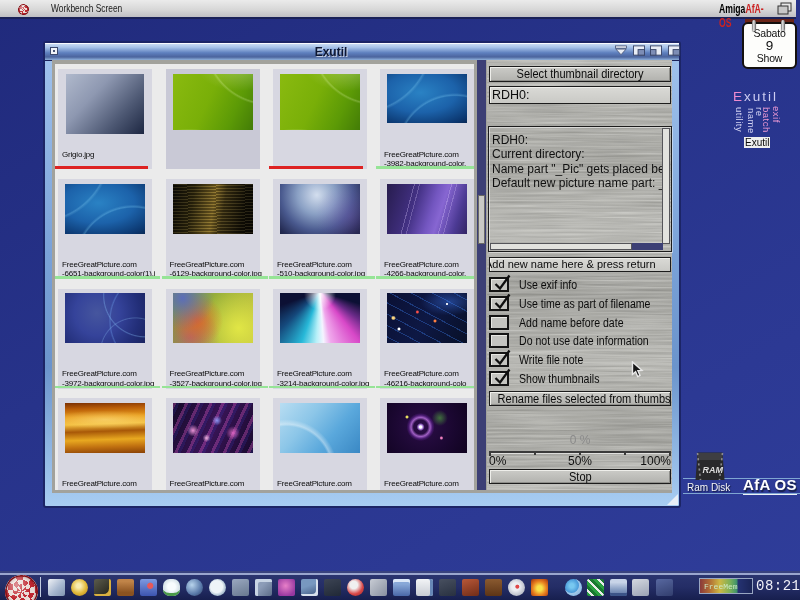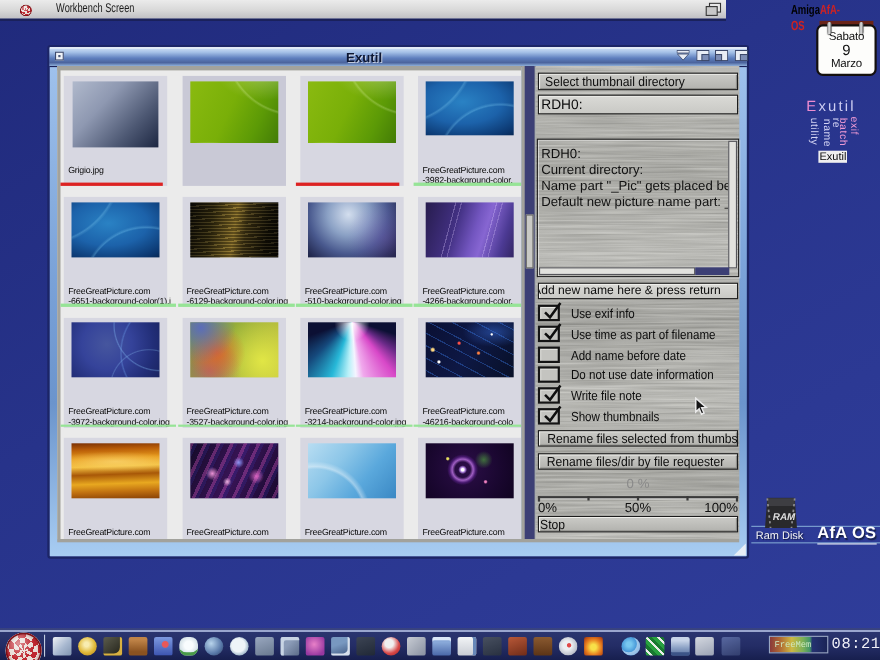--- a/index.html
+++ b/index.html
@@ -1,20 +1,20 @@
 <!DOCTYPE html>
 <html><head><meta charset="utf-8">
 <style>
 html,body{margin:0;padding:0}
 #screen{position:relative;width:800px;height:600px;overflow:hidden;
  background:linear-gradient(150deg,#202a7c 0%,#27338a 40%,#2c3994 75%,#2f3d9a 100%);
  font-family:"Liberation Sans",sans-serif;}
 .abs{position:absolute}
 
-#menubar{left:0;top:0;width:660px;height:17px;
+#menubar{left:0;top:0;width:796px;height:17px;
  background:linear-gradient(180deg,#ebebeb 0%,#d8d8d8 55%,#bfbfc3 100%);
  border-bottom:2px solid #1a2158;box-sizing:content-box;}
 #mbtext{left:51px;top:2px;font-size:11.5px;color:#1a1a1a;transform:scaleX(.73);transform-origin:left;}
 #mbright{left:719px;top:2px;font-size:12px;font-weight:bold;color:#000;transform:scaleX(.72);transform-origin:left;}
 #mbright i{color:#cc2222;font-style:normal;}
 
 #win{left:43px;top:41px;width:638px;height:467px;box-sizing:border-box;
  border:2px solid #1c2566;border-radius:3px;
  background:linear-gradient(180deg,#a2c4ee 0%,#7aa2d8 45%,#6b94cc 70%,#a8cdf2 100%);}
 #titlebar{left:45px;top:43px;width:634px;height:17px;
@@ -52,21 +52,21 @@
 #vsc{left:474px;top:60px;width:13px;height:430px;background:#a2a29c;}
 #vsct{position:absolute;left:3px;top:0;width:8.5px;height:430px;background:#3c3f75;}
 #vsck{position:absolute;left:3.5px;top:135px;width:7.5px;height:49px;background:#c9c9c5;border:1px solid #6a6a66;box-sizing:border-box;}
 
 #rpanel{left:487px;top:60px;width:185px;height:430px;background:#b2b2ae;}
 #rsheen{position:absolute;left:0;top:0;width:185px;height:430px;
  background:linear-gradient(0deg,rgba(255,255,255,.14) 0%,rgba(70,70,70,.08) 14%,rgba(255,255,255,.10) 30%,rgba(90,90,90,.12) 46%,rgba(255,255,255,.15) 60%,rgba(80,80,80,.08) 76%,rgba(255,255,255,.12) 100%);}
 .btn{position:absolute;left:2px;width:182px;box-sizing:border-box;border:1px solid #1c1c1c;
  background:linear-gradient(180deg,#cbcbc7,#b2b2ae);
  box-shadow:inset 1px 1px 0 #eeeeea,inset -1px -1px 0 #8e8e8a;
- text-align:left;font-size:12px;color:#0c0c0c;white-space:nowrap;overflow:hidden;}
+ text-align:center;font-size:12px;color:#0c0c0c;white-space:nowrap;overflow:hidden;}
 .btn span{display:inline-block;transform:scaleX(.92);transform-origin:center;}
 .fld{position:absolute;left:2px;width:182px;box-sizing:border-box;border:1px solid #1c1c1c;
  background:linear-gradient(180deg,#dadad6,#c9c9c5);
  box-shadow:inset 1px 1px 0 #efefeb;
  font-size:11.5px;color:#0c0c0c;padding-left:2px;overflow:hidden;white-space:nowrap;}
 .cbx{position:absolute;left:2px;width:20px;height:15px;box-sizing:border-box;
  border:2px solid #141414;background:#c4c4c0;box-shadow:inset 1px 1px 0 #e8e8e4;}
 .cbl{position:absolute;left:32px;font-size:12px;color:#0c0c0c;white-space:nowrap;transform:scaleX(.88);transform-origin:left;}
 .chk{position:absolute;left:0px;top:-6px;width:22px;height:20px;}
 .ball{position:absolute;border-radius:50%;background:#e9dcd6;overflow:hidden;}
@@ -268,21 +268,20 @@
         </svg>
       </div>
  <div class="cbl" style="top:293px">Write file note</div>
  <div class="cbx" style="top:311px">
         <svg class="chk" viewBox="0 0 22 20">
           <path d="M4.5,11 L9,15.5 L18.5,2.5" fill="none" stroke="#0f0f0f" stroke-width="2.3"></path>
         </svg>
       </div>
  <div class="cbl" style="top:312px">Show thumbnails</div>
  <div class="btn" style="top:331px;height:15px;line-height:14px"><span>Rename files selected from thumbs</span></div>
- <div class="btn" style="top:352px;height:15px;line-height:14px"><span>Rename files/dir by file requester</span></div>
  <div class="abs" style="left:2px;top:373px;width:182px;text-align:center;font-size:12px;color:#8a8a8a">0 %</div>
  <div class="abs" style="left:2px;top:391px;width:182px;height:1.5px;background:#3a3a3a;box-shadow:0 1px 0 rgba(255,255,255,.6)"></div>
  <div class="abs" style="left:2px;top:391px;width:1.5px;height:5px;background:#3a3a3a"></div>
  <div class="abs" style="left:47px;top:391px;width:1.5px;height:4px;background:#3a3a3a"></div>
  <div class="abs" style="left:92px;top:391px;width:1.5px;height:4px;background:#3a3a3a"></div>
  <div class="abs" style="left:137px;top:391px;width:1.5px;height:4px;background:#3a3a3a"></div>
  <div class="abs" style="left:182px;top:391px;width:1.5px;height:5px;background:#3a3a3a"></div>
  <div class="abs" style="left:2px;top:394px;font-size:12px;color:#111">0%</div>
  <div class="abs" style="left:2px;top:394px;width:182px;text-align:center;font-size:12px;color:#111">50%</div>
  <div class="abs" style="left:2px;top:394px;width:182px;text-align:right;font-size:12px;color:#111">100%</div>
@@ -299,21 +298,21 @@
  <svg class="abs" style="right:3px;top:2px" width="16" height="13">
    <rect x="4" y="1" width="10" height="8" fill="#e8e8e8" stroke="#333" stroke-width="1"></rect>
    <rect x="1" y="4" width="10" height="8" fill="#c8c8c8" stroke="#333" stroke-width="1"></rect>
  </svg>
 </div>
 
 <div id="calbar" class="abs"></div>
 <div id="cal" class="abs">
       <div class="d1">Sabato</div>
       <div class="d2">9</div>
-      <div class="d3">Marzo</div>
+      <div class="d3">Show</div>
     </div>
 <div class="pin abs" style="left:752px"></div>
 <div class="pin abs" style="left:781px"></div>
 
 <div id="xlogo" class="abs"><b>E</b>xutil</div>
 <div class="vword abs" style="left:735px;top:107px">utility</div>
 <div class="vword abs" style="left:747px;top:108px">name</div>
 <div class="vword abs" style="left:755px;top:107px">re</div>
 <div class="vword vpink abs" style="left:762px;top:107px">batch</div>
 <div class="vword vpink abs" style="left:772px;top:106px">exif</div>

